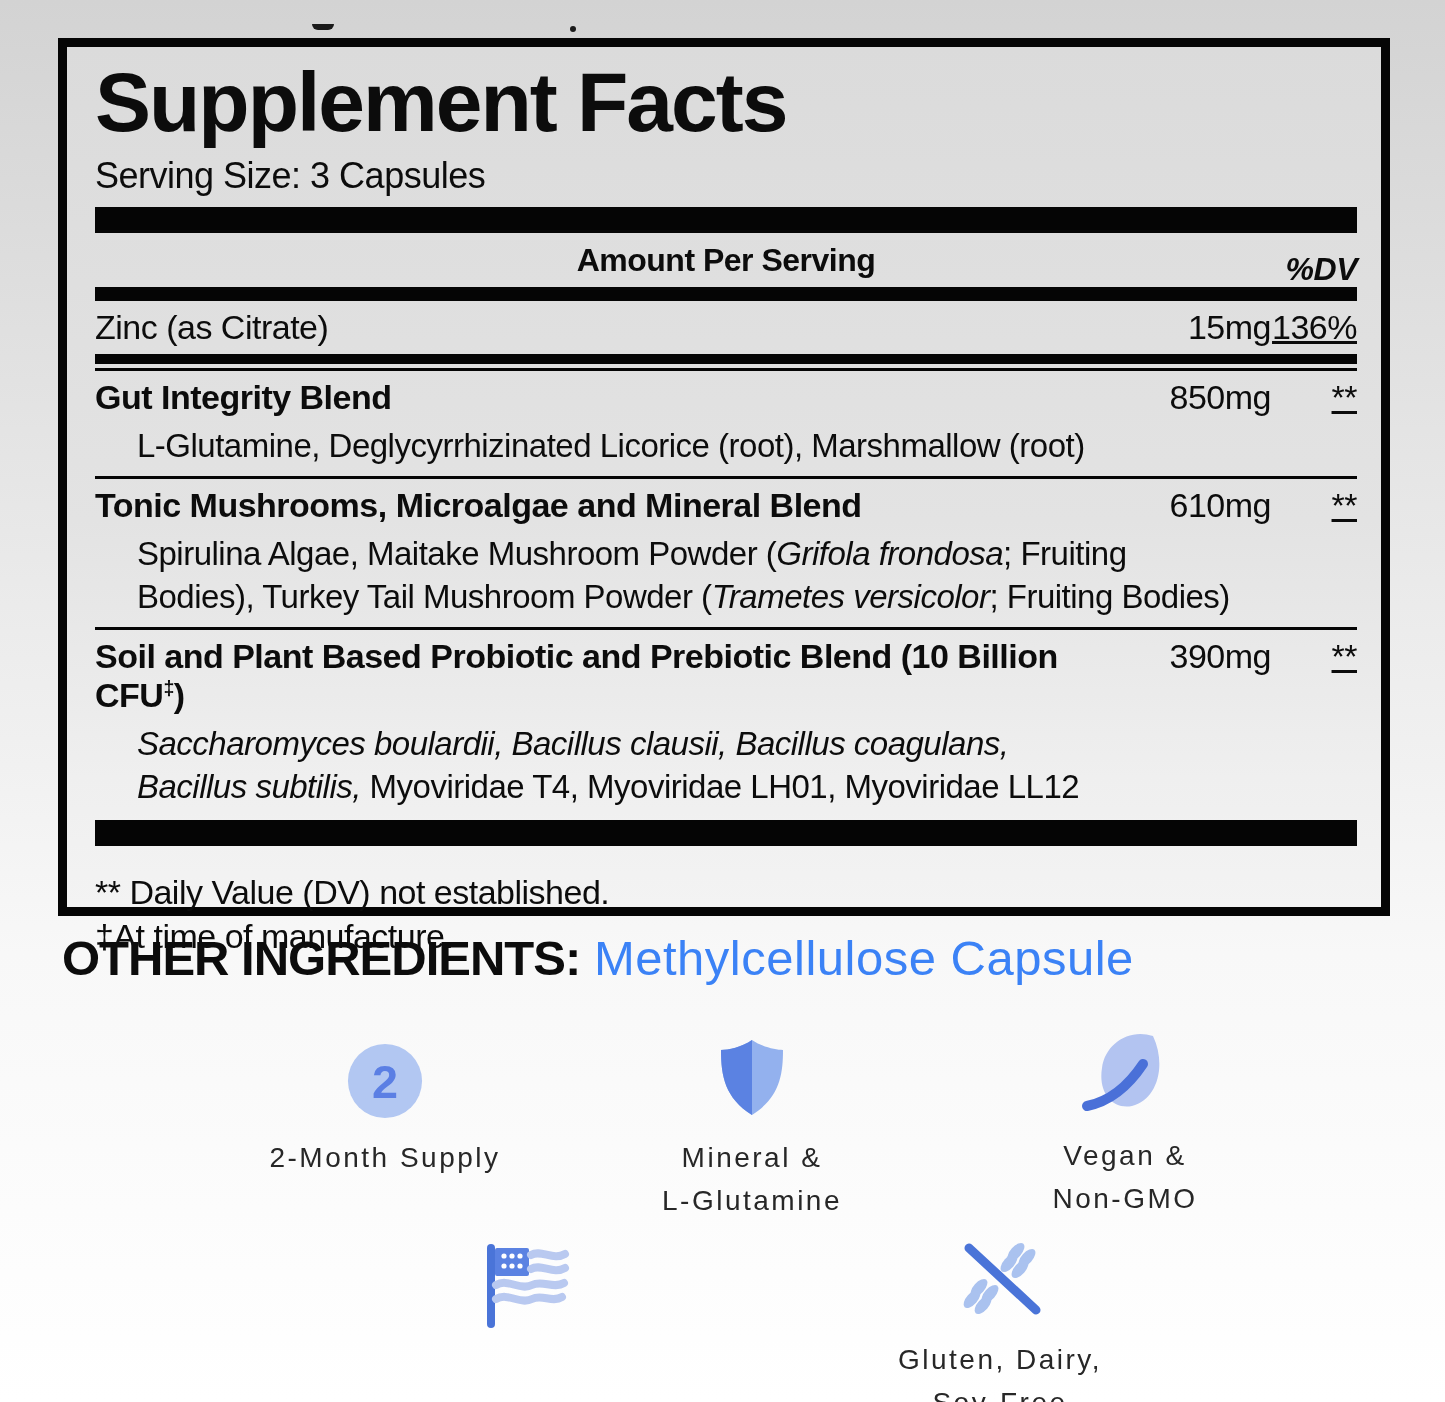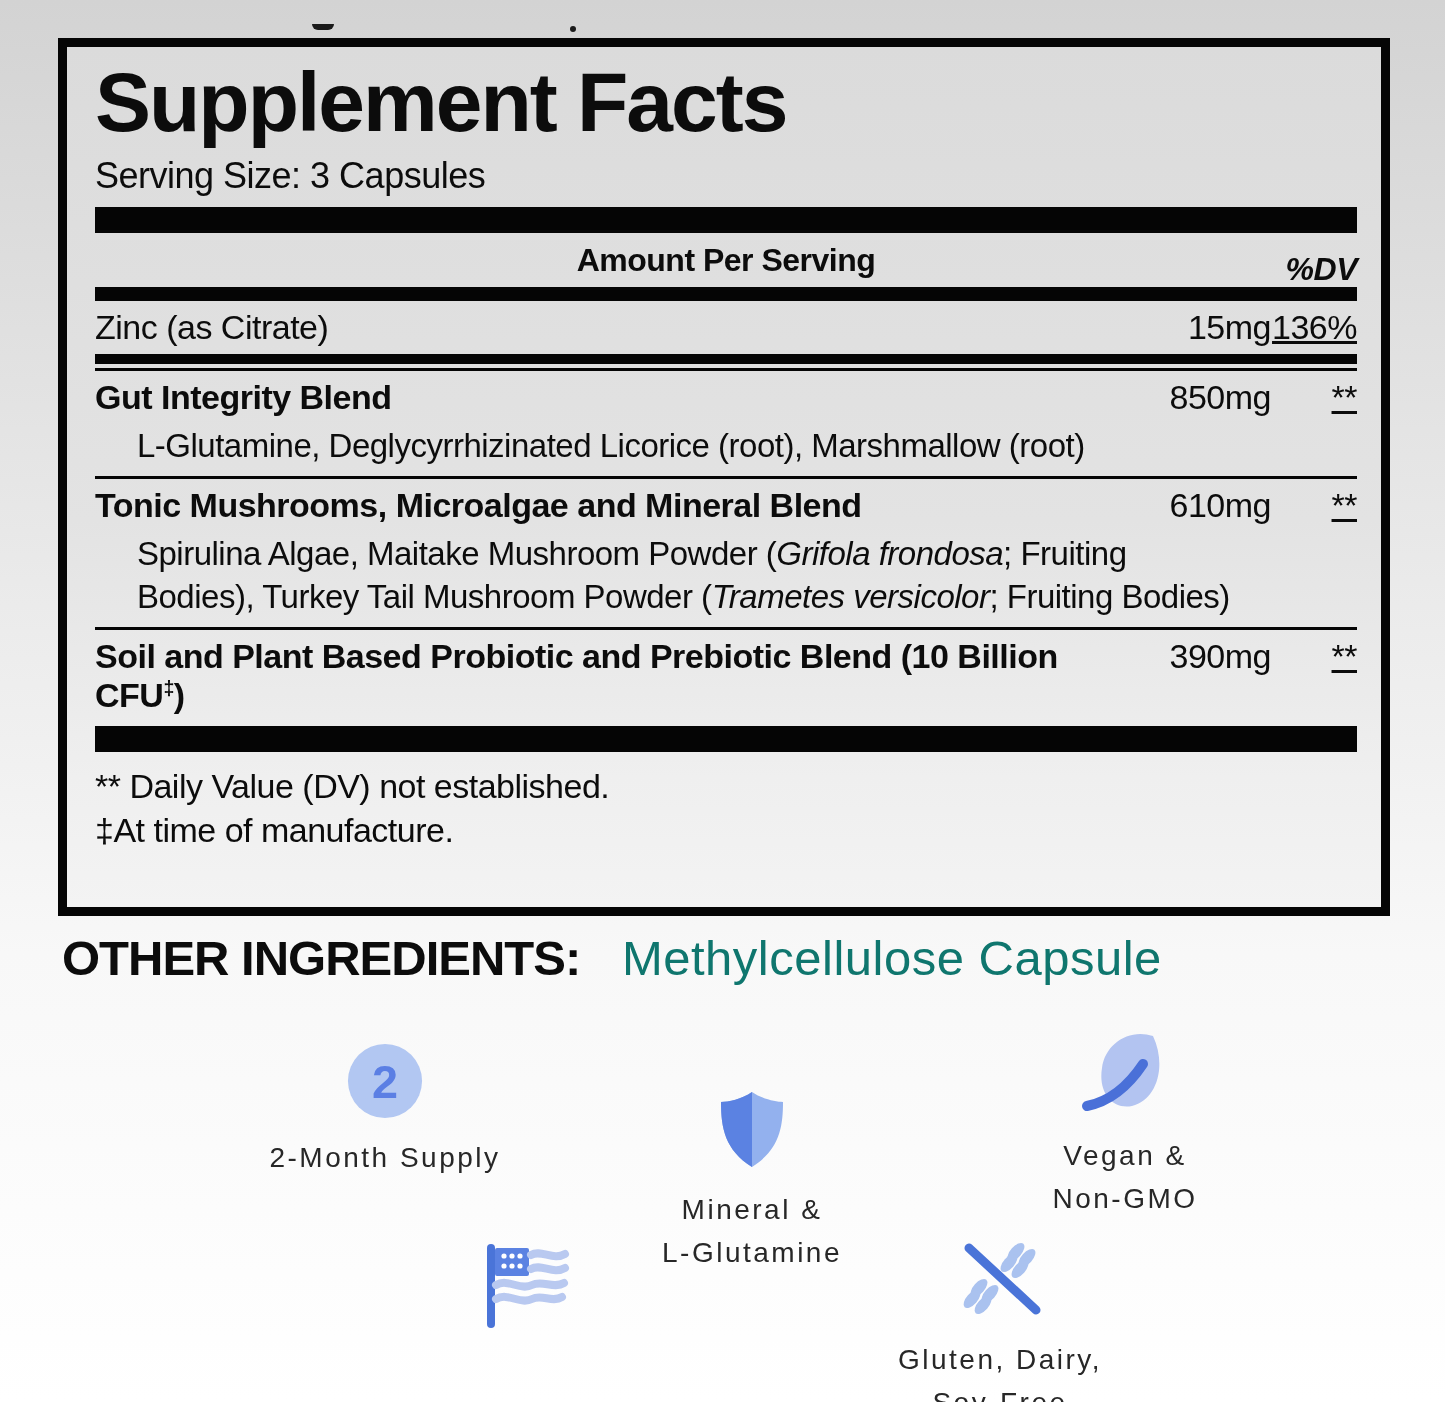--- a/index.html
+++ b/index.html
@@ -33,27 +33,27 @@
   .nrow .nm{flex:1;}
   .nrow .amt{width:160px;text-align:right;}
   .nrow .dvv{width:86px;text-align:right;text-decoration:underline;}
   .bold{font-weight:700;}
   .rule-a{height:10px;background:#050505;}
   .rule-b{height:3px;background:#050505;margin-top:4px;}
   .sep{height:3px;background:#050505;margin-top:1px;}
   .sub{font-size:33px;letter-spacing:-0.5px;line-height:1.3;padding:1px 0 7px 42px;}
   .it{font-style:italic;}
   sup.dag{font-size:58%;vertical-align:super;line-height:0;}
-  .foot{font-size:34px;letter-spacing:-0.5px;line-height:1.3;margin-top:12px;}
+  .foot{font-size:34px;letter-spacing:-0.5px;line-height:1.3;margin-top:24px;}
   .foot2{font-size:34px;letter-spacing:-0.5px;line-height:1.3;}
 
   
   .other{position:absolute;left:62px;top:930px;font-size:49px;white-space:nowrap;}
   .other .lab{font-weight:700;letter-spacing:-1px;}
-  .other .val{font-weight:400;letter-spacing:0.5px;color:#0f766e;margin-left:28px;}
+  .other .val{font-weight:400;letter-spacing:0.5px;color:#3b82f6;}
 
   
   .badge{position:absolute;text-align:center;color:#272727;}
   .badge .icon-wrap{display:block;}
   .badge .cap{margin-top:12px;font-size:28px;letter-spacing:2.5px;line-height:1.55;}
 </style>
 </head>
 <body>
 
 <div class="artifact a1"></div>
@@ -100,20 +100,24 @@
     <span>Spirulina Algae, Maitake Mushroom Powder (</span><span class="it">Grifola frondosa</span><span>; Fruiting</span><br>
     <span>Bodies), Turkey Tail Mushroom Powder (</span><span class="it">Trametes versicolor</span><span>; Fruiting Bodies)</span>
   </div>
   <div class="sep"></div>
 
   <div class="nrow">
     <span class="nm bold"><span>Soil and Plant Based Probiotic and Prebiotic Blend (10 Billion CFU</span><sup class="dag">‡</sup><span>)</span></span>
     <span class="amt">390mg</span>
     <span class="dvv">**</span>
   </div>
+  <div class="sub">
+    <span class="it">Saccharomyces boulardii, Bacillus clausii, Bacillus coagulans,</span><br>
+    <span class="it">Bacillus subtilis,</span><span> Myoviridae T4, Myoviridae LH01, Myoviridae LL12</span>
+  </div>
 
   <div class="bar bar-bot"></div>
 
   <div class="foot">** Daily Value (DV) not established.</div>
   <div class="foot2">‡At time of manufacture.</div>
 </section>
 
 <div class="other">
   <span class="lab">OTHER INGREDIENTS:</span>
   <span class="val"> <span>Methylcellulose Capsule</span></span>
@@ -124,21 +128,21 @@
     <svg width="78" height="78" viewBox="0 0 80 80">
       <circle cx="40" cy="40" r="38" fill="#b2c7f2"></circle>
       <text x="40" y="57" text-anchor="middle" font-family="Liberation Sans, sans-serif" font-size="48" font-weight="bold" fill="#5b7fe4">2</text>
     </svg>
   </span>
   <div class="cap">
     <span>2-Month Supply</span>
   </div>
 </div>
 
-<div class="badge" style="left:532px;top:1088px;width:440px;">
+<div class="badge" style="left:532px;top:1036px;width:440px;">
   <span class="icon-wrap">
     <svg width="80" height="84" viewBox="0 0 80 84">
       <defs>
           <clipPath id="shl">
             <rect x="0" y="0" width="40" height="84"></rect>
           </clipPath>
         </defs>
       <path d="M40 4 C30 11 16 14 9 14 C9 40 13 62 40 79 C67 62 71 40 71 14 C64 14 50 11 40 4 Z" fill="#93b1ee"></path>
       <path d="M40 4 C30 11 16 14 9 14 C9 40 13 62 40 79 C67 62 71 40 71 14 C64 14 50 11 40 4 Z" fill="#5b82e2" clip-path="url(#shl)"></path>
     </svg>

